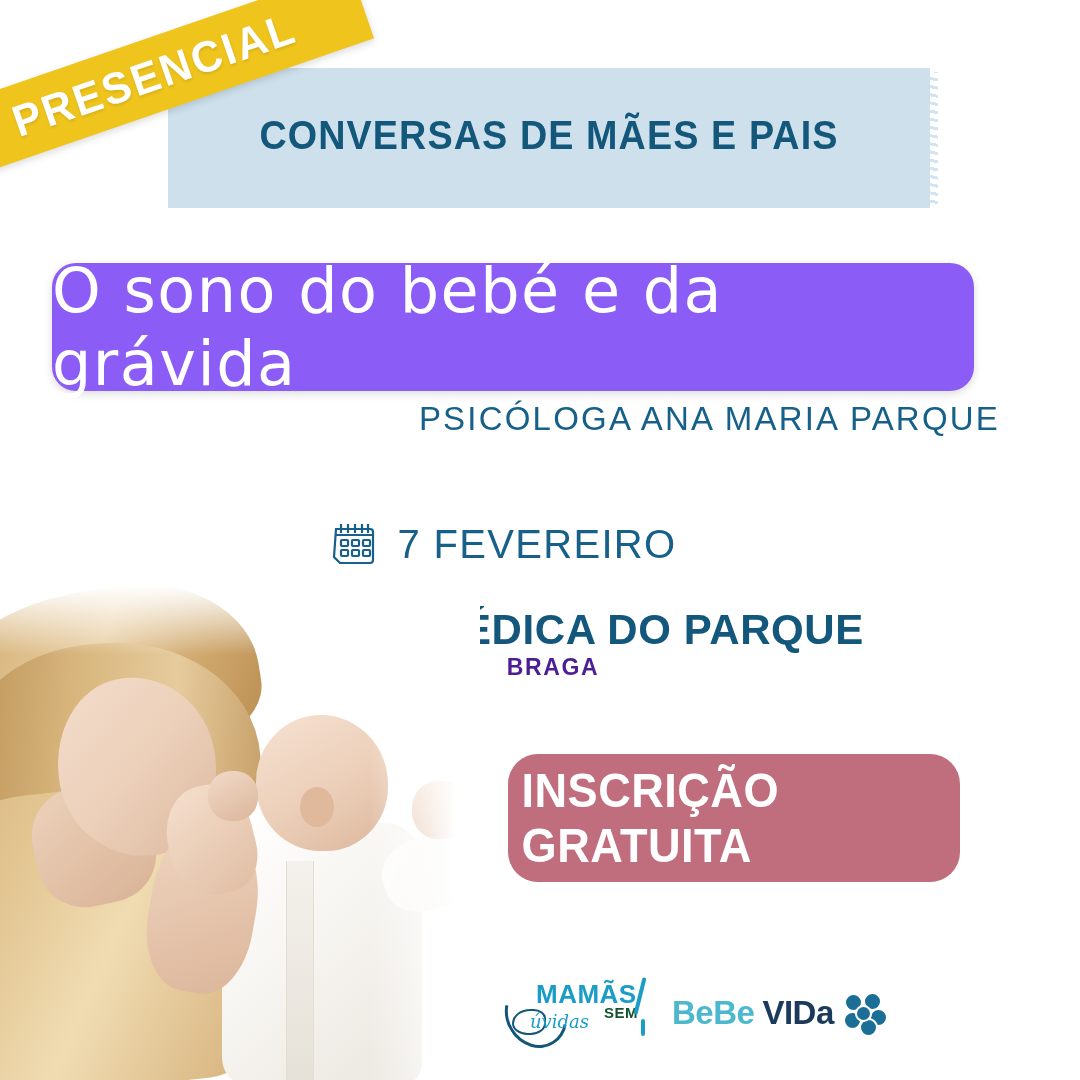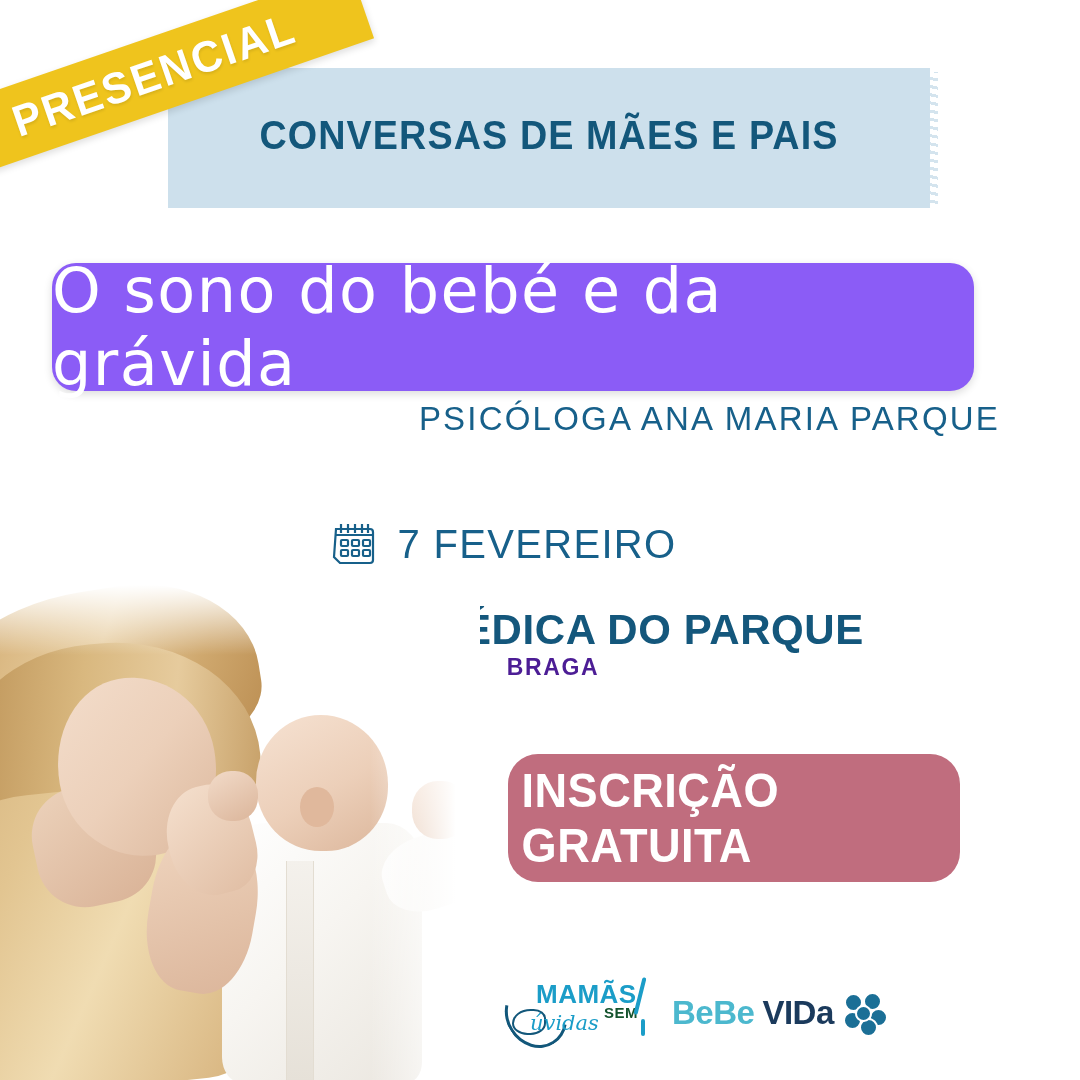--- a/index.html
+++ b/index.html
@@ -298,21 +298,21 @@
     position: absolute; left: 36px; top: 4px;
     font-size: 26px; font-weight: 700; color: #1b9dc8; letter-spacing: .5px;
   }
   .mamas-sem {
     position: absolute; left: 104px; top: 29px;
     font-size: 15px; font-weight: 700; color: #14532d; letter-spacing: .5px;
   }
   .mamas-duv {
     position: absolute; left: 30px; top: 36px;
     font-family: "DejaVu Serif", serif;
-    font-style: italic; font-size: 21px; color: #1b9dc8;
+    font-style: italic; font-size: 18px; color: #1b9dc8;
   }
   .mamas-slash {
     position: absolute; left: 138px; top: 2px; width: 4px; height: 38px;
     background: #1b9dc8; transform: rotate(14deg); border-radius: 2px;
   }
   .mamas-excl {
     position: absolute; left: 141px; top: 44px; width: 4px; height: 17px;
     background: #1b9dc8; border-radius: 2px;
   }
   .mamas-arc {

